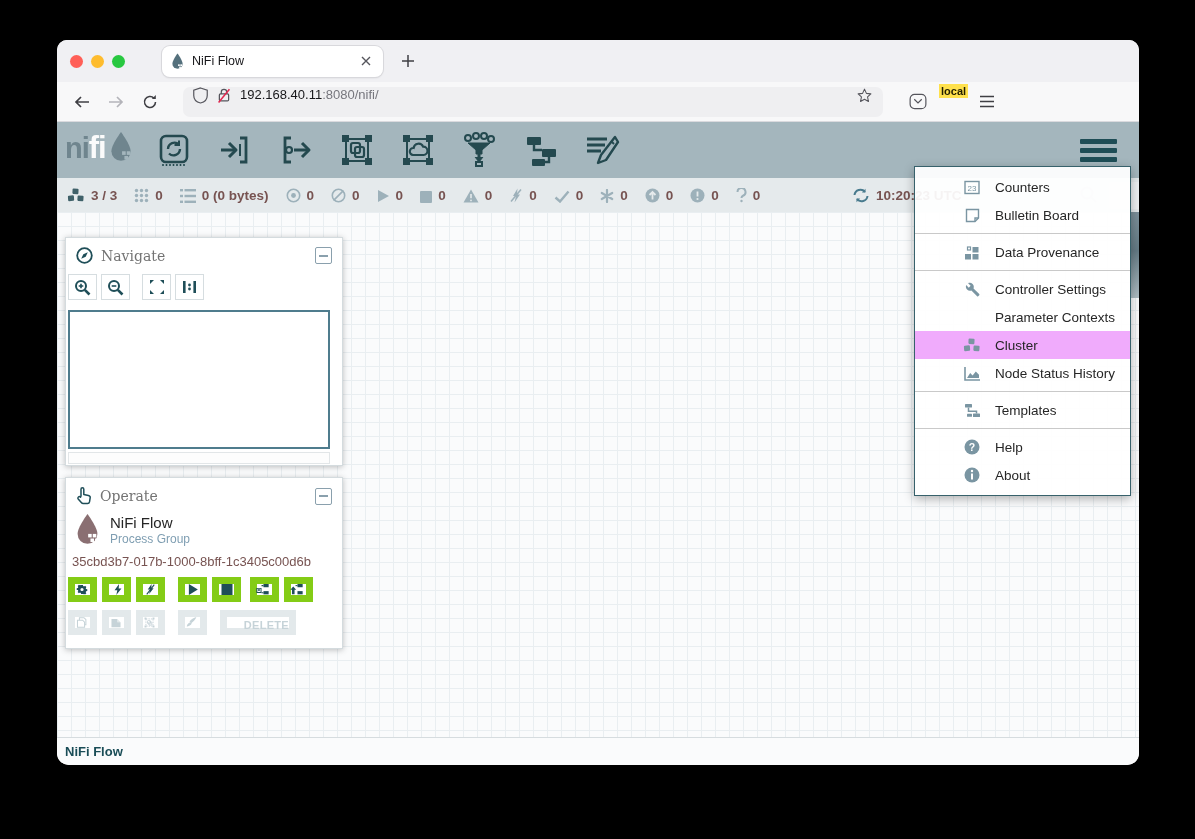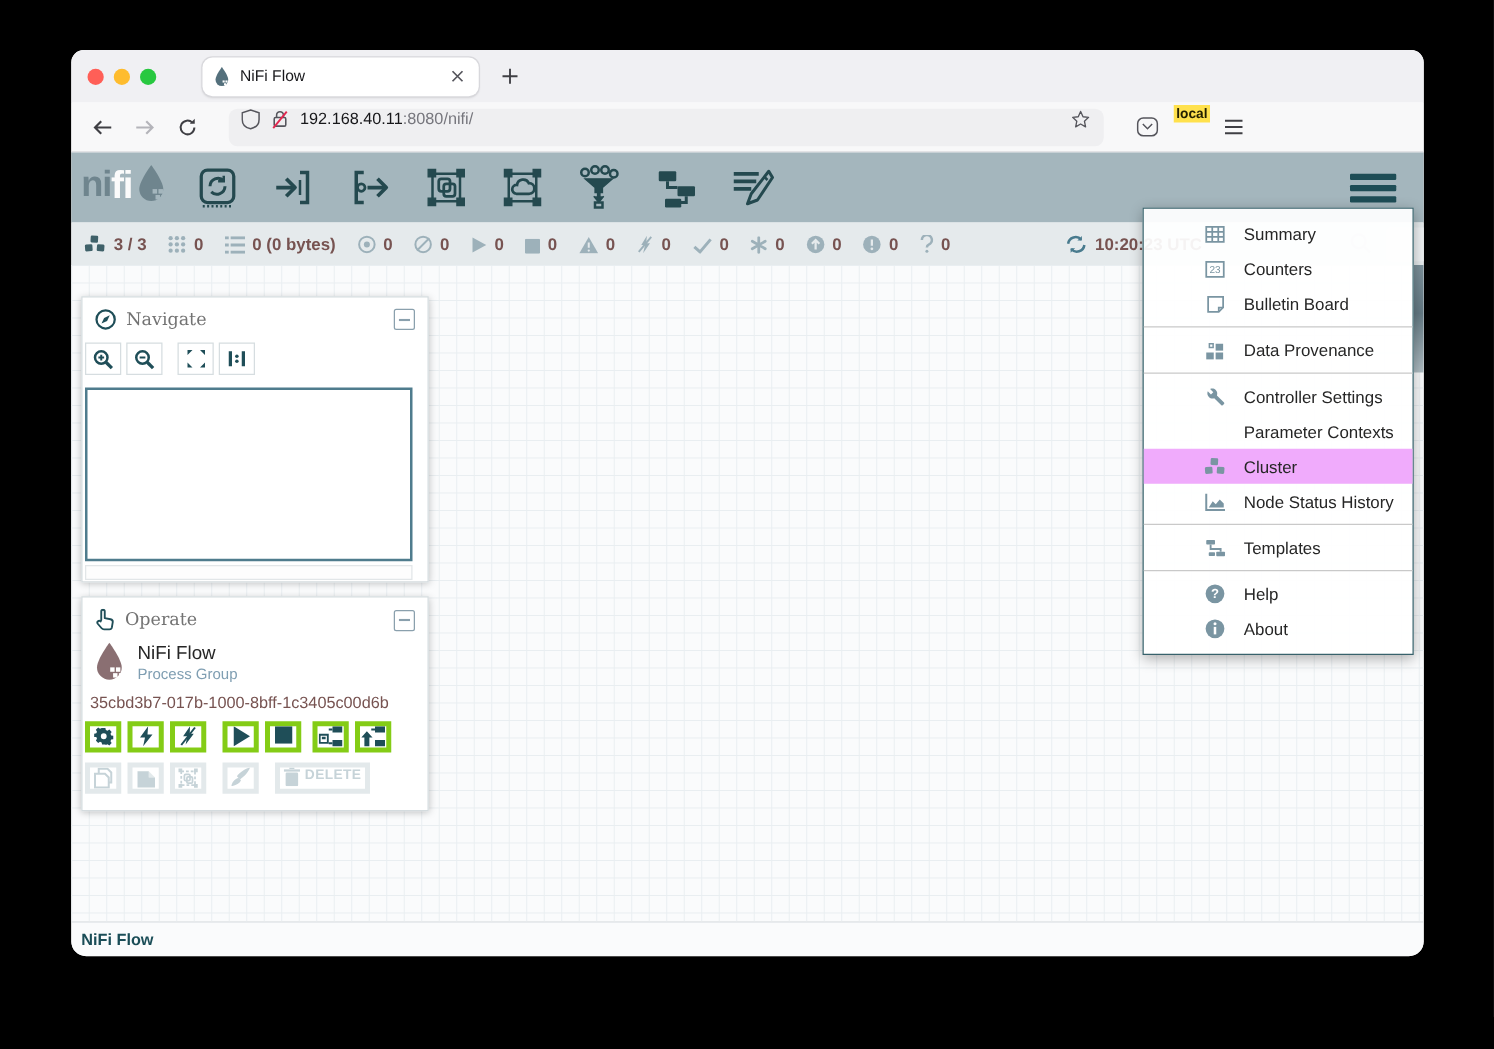--- a/index.html
+++ b/index.html
@@ -78,22 +78,22 @@
   .minimap { position:absolute; left:2px; top:72px; width:262px; height:139px;
     border:2px solid #4f7c8d; background:#fff; }
   .minimap-footer { position:absolute; left:2px; top:214px; width:262px; height:12px;
     border:1px solid #e2e6e8; background:#fdfdfd; }
   .operate { left:8px; top:265px; width:278px; height:172px; }
   .op-id-row { display:flex; align-items:flex-start; gap:9px; padding:2px 10px 0 8px; }
   .op-name { font-size:15px; color:#262626; line-height:19px; }
   .op-type { font-size:12px; color:#7f9eb2; }
   .op-uuid { padding:8px 8px 0 6px; font-size:13px; color:#775351; }
   .op-row { display:flex; padding:8px 2px 0 2px; }
-  .op-btn { width:29px; height:25px; border:4px solid #84cc16; background:#fff; color:#1f4e58;
-    display:flex; align-items:flex-start; justify-content:center; gap:4px; }
+  .op-btn { width:29px; height:25px; border:7px solid #84cc16; background:#fff; color:#1f4e58;
+    display:flex; align-items:flex-end; justify-content:center; gap:4px;flex-direction:column; }
   .op-btn.disabled { border-color:#e3e9eb; color:#c6d3d8; }
   .op-del { width:76px; font-size:11px; font-weight:bold; letter-spacing:.3px; }
 
   
   .menu { position:absolute; left:857px; top:126px; width:217px; z-index:50;
     background:rgba(255,255,255,.93); border:1px solid #37616b;
     box-shadow:0 3px 10px rgba(0,0,0,.3); padding:6px 0; }
   .menu-item { height:28px; display:flex; align-items:center; padding:0 12px; gap:13px;
     color:#262626; font-size:13.5px; }
   .menu-item .mi { width:20px; display:flex; justify-content:center; color:#7a95a2;margin-left:35px; }
@@ -626,29 +626,20 @@
     </div>
   </div>
 
   <div class="breadcrumb">
     <span>NiFi Flow</span>
   </div>
 
   <div class="menu">
     <div class="menu-item">
       <span class="mi">
-        <svg width="16" height="15" viewBox="0 0 16 15" fill="none" stroke="currentColor" stroke-width="1.4">
-            <rect x="1" y="1.5" width="14" height="12"></rect>
-            <path d="M1 5.5h14M1 9.5h14M5.8 1.5v12M10.6 1.5v12"></path>
-          </svg>
-      </span>
-      <span>Summary</span>
-    </div>
-    <div class="menu-item">
-      <span class="mi">
         <svg width="16" height="15" viewBox="0 0 16 15">
             <rect x="1" y="1.5" width="14" height="12" fill="none" stroke="currentColor" stroke-width="1.4"></rect>
             <text x="8" y="10.5" text-anchor="middle" font-size="8" font-family="Liberation Sans, sans-serif" fill="currentColor">23</text>
           </svg>
       </span>
       <span>Counters</span>
     </div>
     <div class="menu-item">
       <span class="mi">
         <svg width="15" height="15" viewBox="0 0 15 15" fill="none" stroke="currentColor" stroke-width="1.4">

